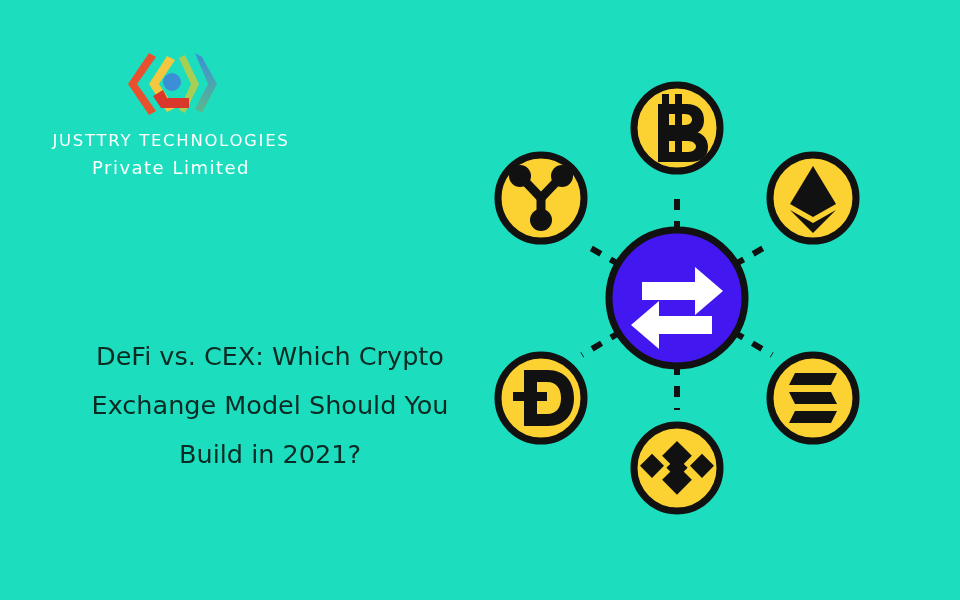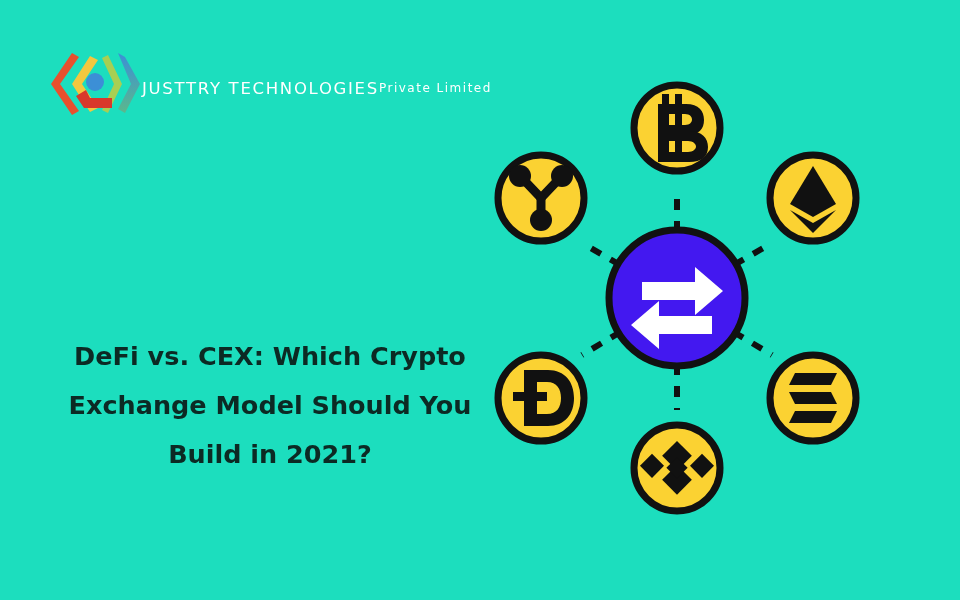--- a/index.html
+++ b/index.html
@@ -21,58 +21,58 @@
     overflow: hidden;
   }
 
   
   #brand {
     position: absolute;
     left: 46px;
     top: 46px;
     width: 250px;
     display: flex;
-    flex-direction: row;
+    flex-direction: column;
     align-items: center;
   }
   #logo-mark {
     width: 96px;
     height: 76px;
     display: block;
   }
   #brand-name {
     margin-top: 9px;
     color: #ffffff;
     font-size: 16.5px;
     letter-spacing: 1.7px;
     font-weight: 400;
     white-space: nowrap;
     font-family: "DejaVu Sans", sans-serif;
   }
   #brand-sub {
     margin-top: 7px;
     color: #ffffff;
-    font-size: 12px;
+    font-size: 18px;
     letter-spacing: 1.5px;
     font-weight: 400;
     white-space: nowrap;
     font-family: "DejaVu Sans", sans-serif;
   }
 
   
   #headline {
     position: absolute;
     left: 58px;
     top: 332px;
     width: 424px;
     text-align: center;
     color: #0C2A24;
     font-size: 25.5px;
     line-height: 1.92;
-    font-weight: 700;
+    font-weight: 400;
     font-family: "DejaVu Sans", sans-serif;
   }
 
   
   #diagram {
     position: absolute;
     left: 480px;
     top: 70px;
     width: 420px;
     height: 460px;

